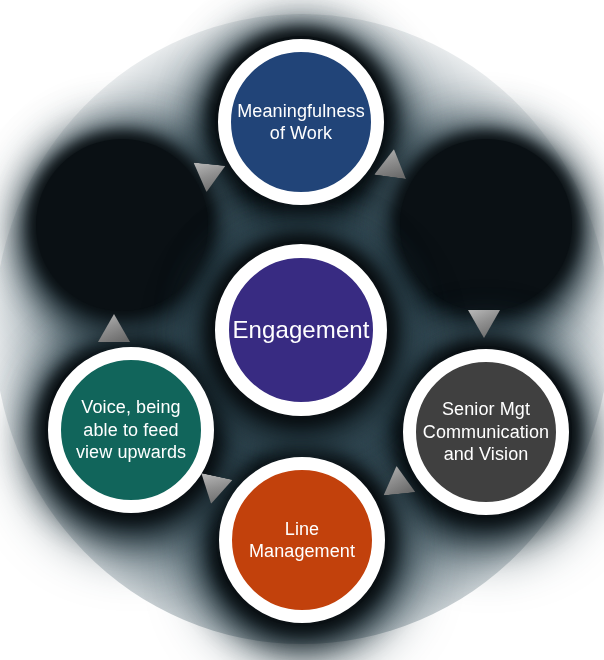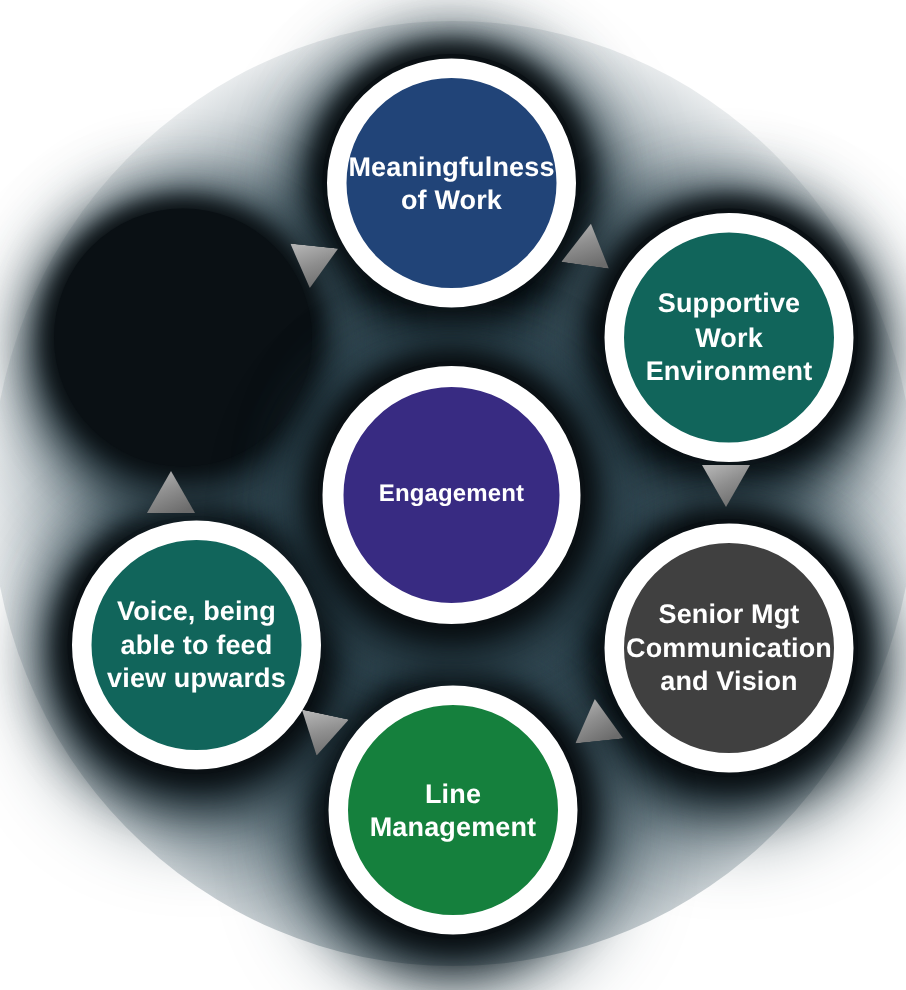--- a/index.html
+++ b/index.html
@@ -30,24 +30,24 @@
   }
   .glow.center-glow{width:178px;height:178px;}
   
   .node{
     position:absolute;border-radius:50%;z-index:3;
     width:140px;height:140px;border:13px solid #fff;
     display:flex;align-items:center;justify-content:center;text-align:center;
   }
   .node.center-node{width:144px;height:144px;border-width:14px;}
   .node .label{
-    color:#fff;font-weight:bold;font-size:18px;line-height:1.25;
+    color:#fff;font-weight:normal;font-size:18px;line-height:1.25;
     white-space:pre-line;letter-spacing:0.1px;
   }
-  .node.center-node .label{font-size:16px;}
+  .node.center-node .label{font-size:24px;}
   
   .p-top{left:218px;top:39px;}
   .p-top-right{left:403px;top:142px;}
   .p-bottom-right{left:403px;top:349px;}
   .p-bottom{left:219px;top:457px;}
   .p-bottom-left{left:48px;top:347px;}
   .p-top-left{left:39px;top:142px;}
   .p-center{left:215px;top:244px;}
   
   .arrow{
@@ -83,33 +83,28 @@
   <div class="arrow a3" data-dir="down"></div>
   <div class="arrow a4" data-dir="up"></div>
   <div class="arrow a5" data-dir="down"></div>
   <div class="arrow a6" data-dir="up"></div>
 
   <div class="node p-top" style="background: rgb(33, 68, 120);">
     <span class="label">Meaningfulness
 of Work</span>
   </div>
 
-  <div class="node p-top-right" style="background: rgb(17, 101, 91);">
-    <span class="label">Supportive
-Work
-Environment</span>
-  </div>
 
   <div class="node p-bottom-right" style="background: #404040;">
     <span class="label">Senior Mgt
 Communication
 and Vision</span>
   </div>
 
-  <div class="node p-bottom" style="background: #15803d;">
+  <div class="node p-bottom" style="background: #c2410c;">
     <span class="label">Line
 Management</span>
   </div>
 
   <div class="node p-bottom-left" style="background: rgb(17, 101, 91);">
     <span class="label">Voice, being
 able to feed
 view upwards</span>
   </div>
 

